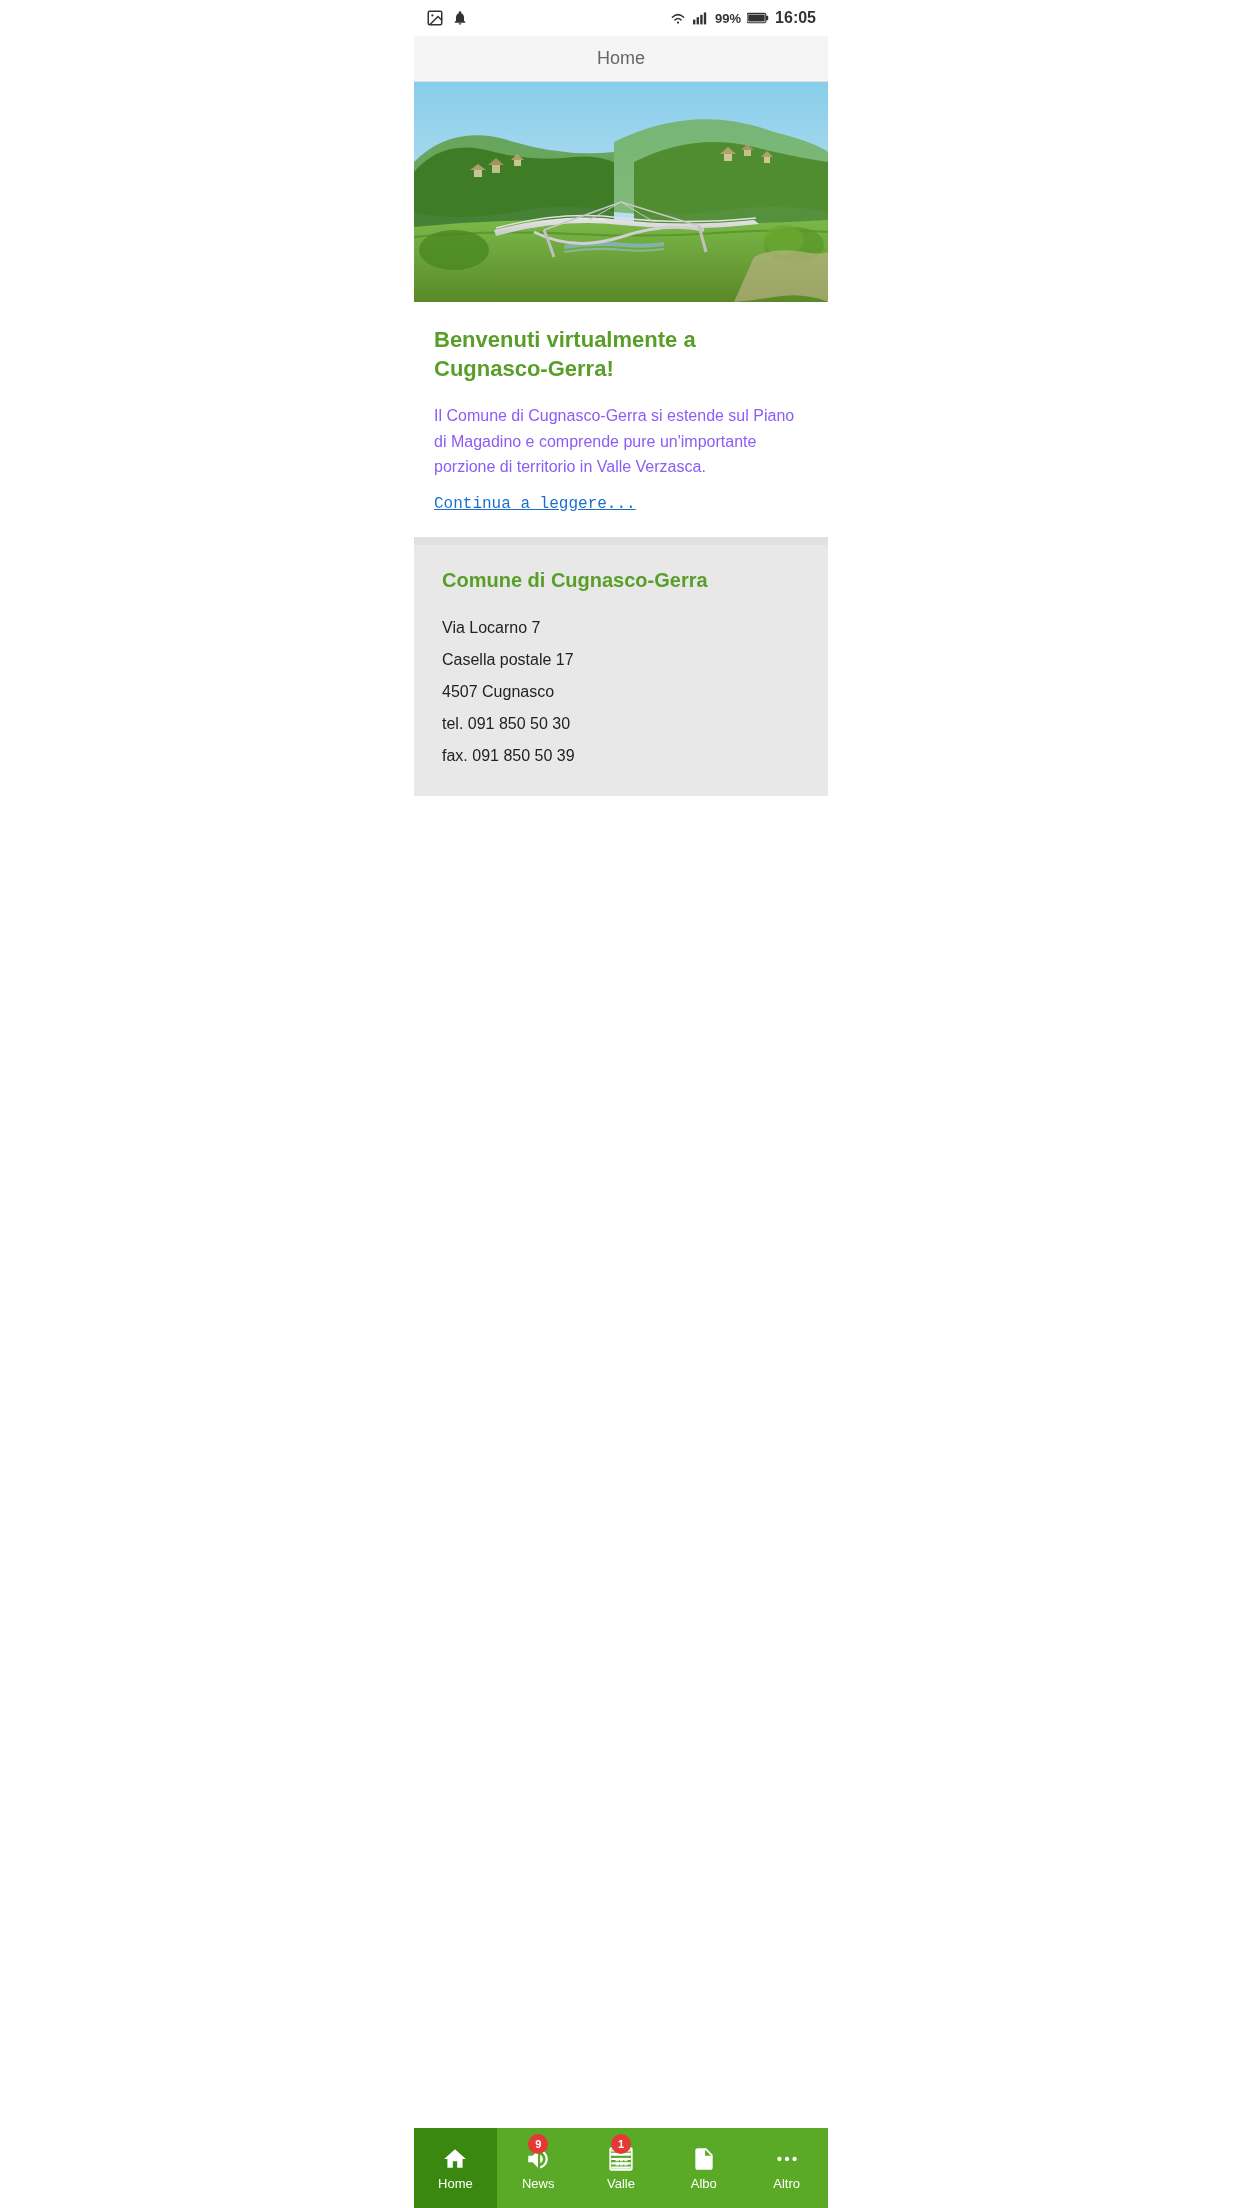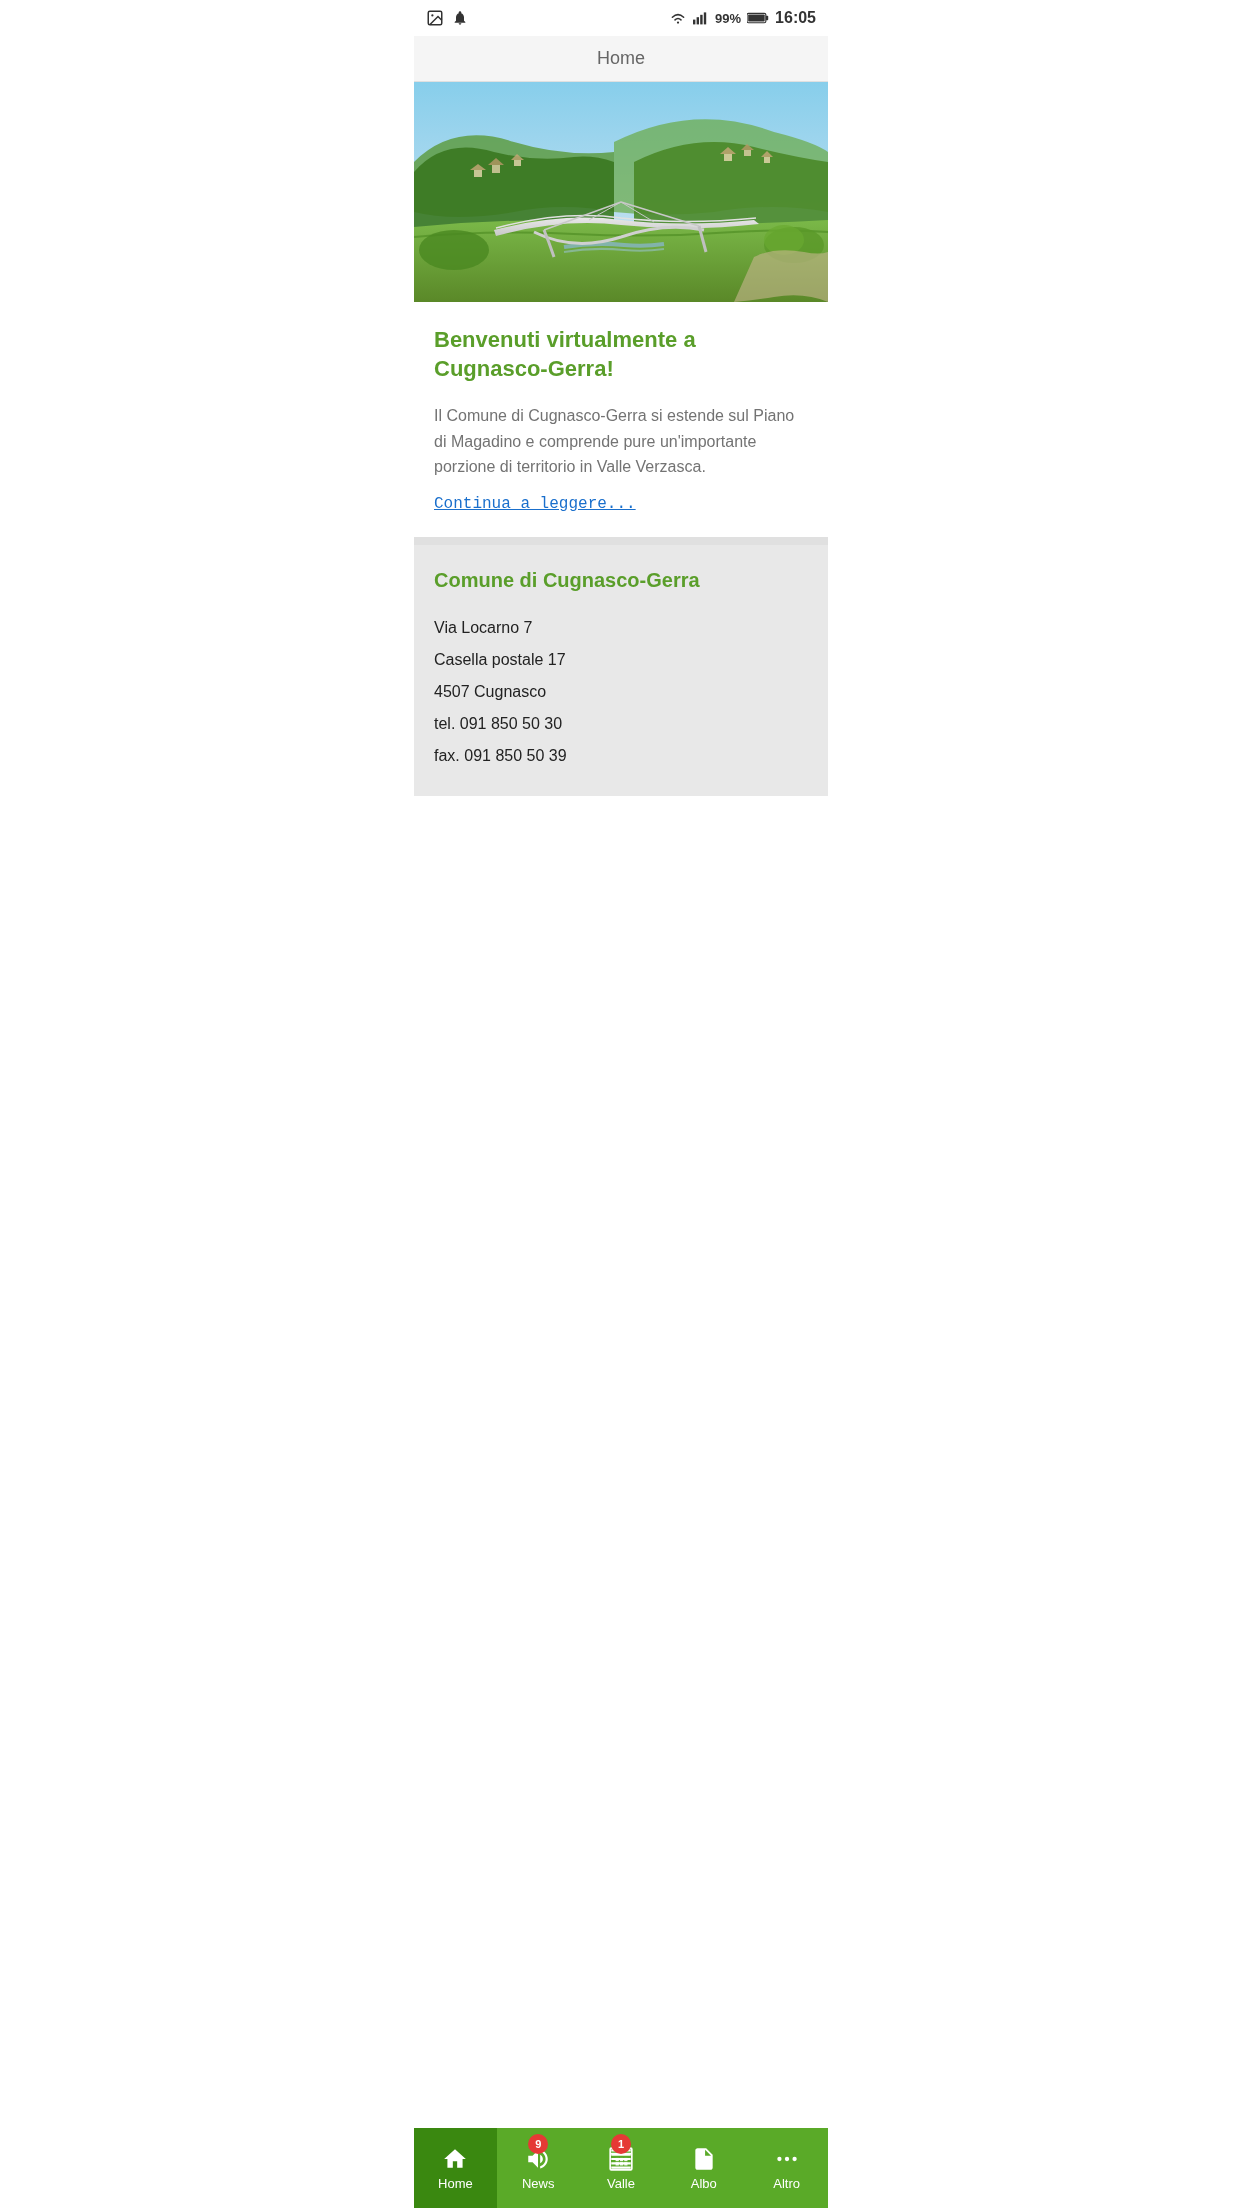--- a/index.html
+++ b/index.html
@@ -112,36 +112,36 @@
     .content-subtitle {
       font-size: 17px;
       font-weight: bold;
       color: #222;
       margin-bottom: 10px;
       line-height: 1.4;
     }
 
     .content-text {
       font-size: 16px;
-      color: #737373;
+      color: #8b5cf6;
       line-height: 1.6;
       margin-bottom: 14px;
     }
 
     .read-more-link {
       color: #1a6fcc;
       font-size: 16px;
       text-decoration: underline;
       font-family: Liberation Mono, monospace;
     }
 
     
     .info-section {
       background: #e8e8e8;
-      padding: 24px 20px;
+      padding: 24px 28px;
     }
 
     .info-title {
       color: #5a9e2a;
       font-size: 20px;
       font-weight: bold;
       margin-bottom: 20px;
     }
 
     .info-text {

